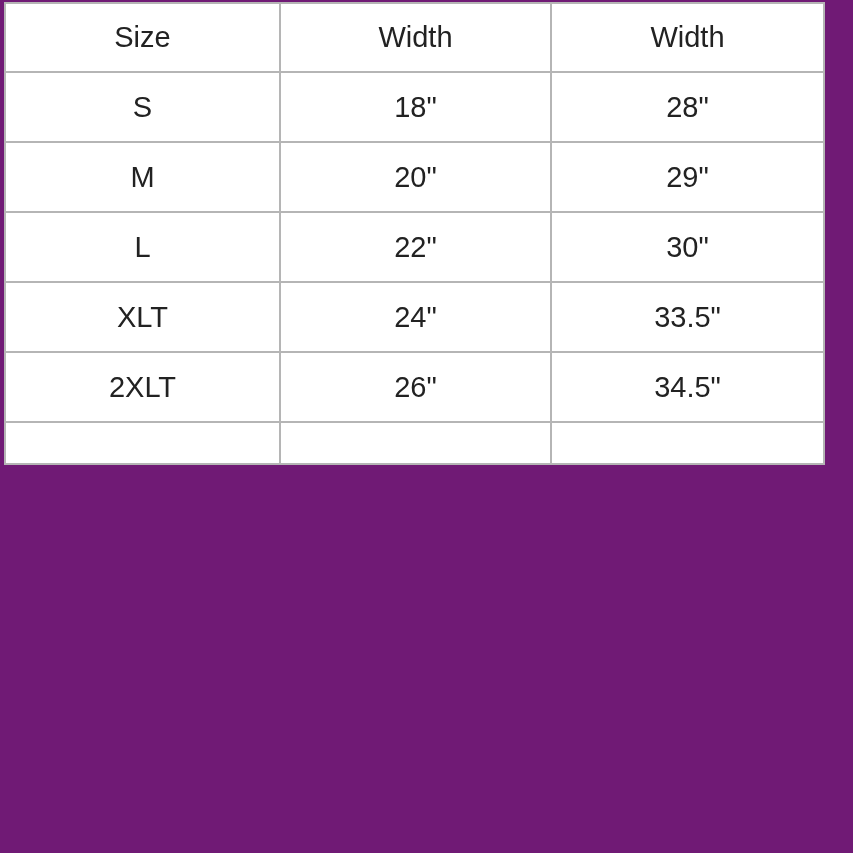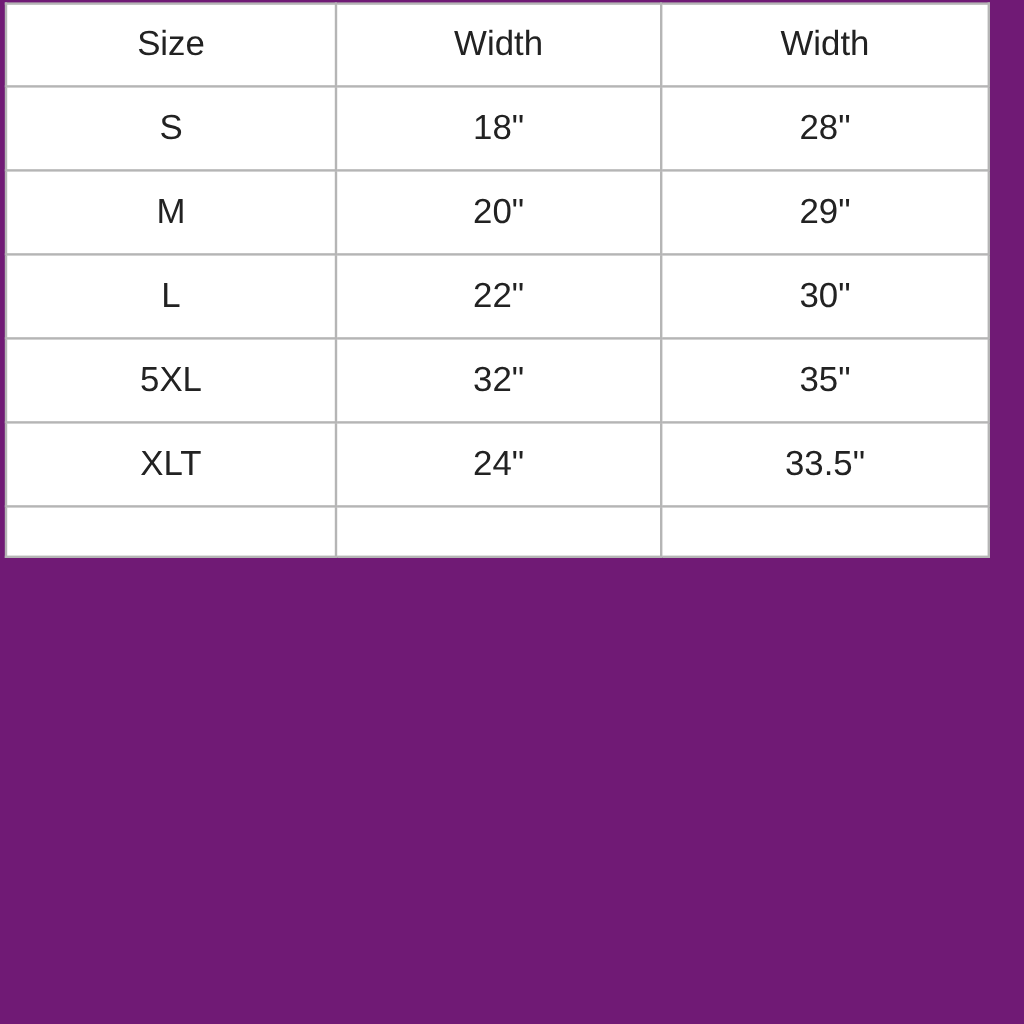--- a/index.html
+++ b/index.html
@@ -68,28 +68,28 @@
         <td>M</td>
         <td>20"</td>
         <td>29"</td>
       </tr>
       <tr>
         <td>L</td>
         <td>22"</td>
         <td>30"</td>
       </tr>
       <tr>
-        <td>5XL</td>
-        <td>32"</td>
-        <td>35"</td>
-      </tr>
-      <tr>
         <td>XLT</td>
         <td>24"</td>
         <td>33.5"</td>
+      </tr>
+      <tr>
+        <td>2XLT</td>
+        <td>26"</td>
+        <td>34.5"</td>
       </tr>
       <tr class="partial">
         <td></td>
         <td></td>
         <td></td>
       </tr>
     </tbody>
   </table>
 </div>
 

